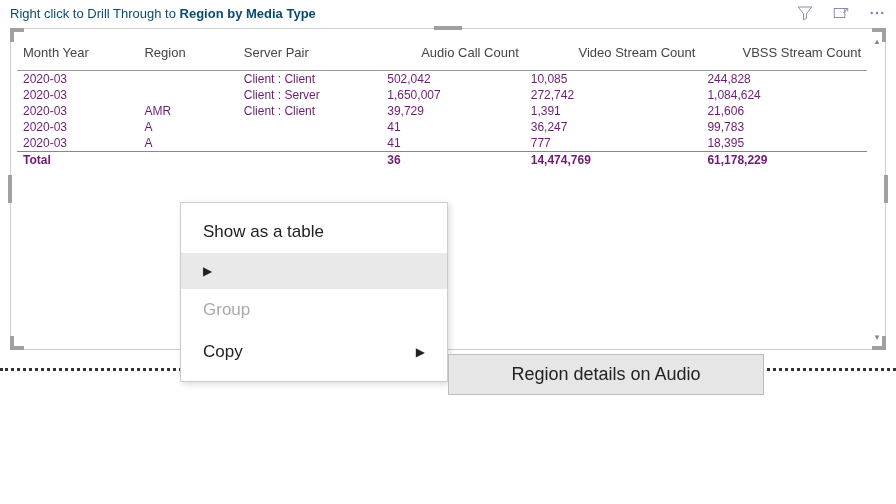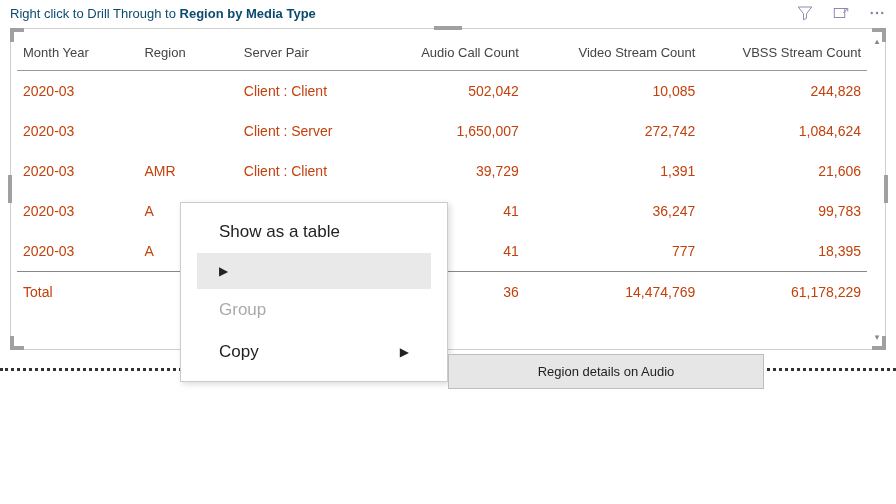--- a/index.html
+++ b/index.html
@@ -72,28 +72,28 @@
       text-align: left;
       font-weight: 400;
       color: #444;
       padding: 10px 6px 10px 6px;
       border-bottom: 1px solid #999;
       font-size: 13px;
       white-space: nowrap;
     }
     thead th.num { text-align: right; }
     tbody td {
-      padding: 12px 6px;
-      font-size: 14px;
-      color: #c2410c;
+      padding: 1px 6px;
+      font-size: 12px;
+      color: #701a75;
       white-space: nowrap;
     }
-    tbody td.num { text-align: right; }
+    tbody td.num { text-align: left; }
     tbody tr.total td {
-      font-weight: 400;
+      font-weight: 700;
       border-top: 1px solid #888;
       margin-left: 28px;
     }
 
     .scrollbar {
       position: absolute;
       right: 2px; top: 6px; bottom: 6px;
       width: 12px;
     }
     .scroll-arrow {
@@ -116,21 +116,21 @@
     }
 
     .context-menu {
       position: absolute;
       left: 180px;
       top: 202px;
       width: 268px;
       background: #fff;
       border: 1px solid #ccc;
       box-shadow: 2px 2px 6px rgba(0,0,0,0.15);
-      padding: 8px 16px;
+      padding: 8px 0;
       z-index: 10;
     }
     .context-menu .item {
       padding: 11px 22px;
       font-size: 17px;
       color: #222;
       display: flex;
       align-items: center;
       justify-content: space-between;
       cursor: default;
@@ -143,21 +143,21 @@
       position: absolute;
       left: 448px;
       top: 354px;
       width: 316px;
       background: #e6e6e6;
       border: 1px solid #bdbdbd;
       z-index: 11;
     }
     .submenu .subitem {
       padding: 9px 22px;
-      font-size: 13px;
+      font-size: 18px;
       text-align: center;
       color: #222;
       cursor: default;
     }
   </style>
 </head>
 <body>
 
 <div class="header-bar">
   <div class="header-title">

